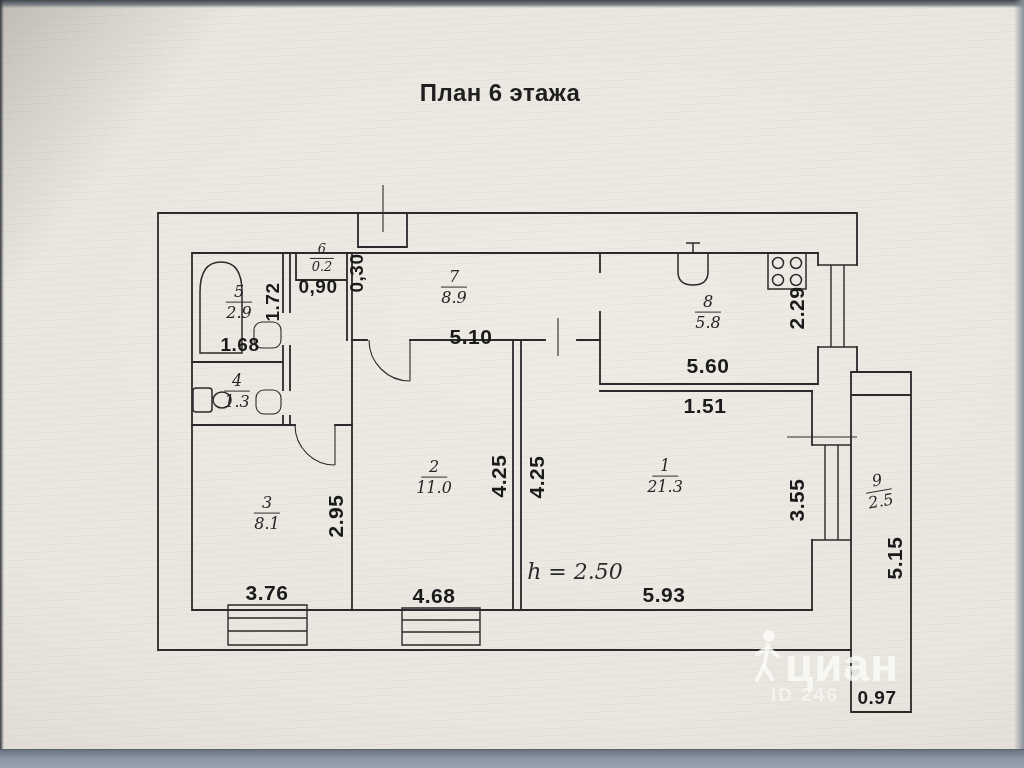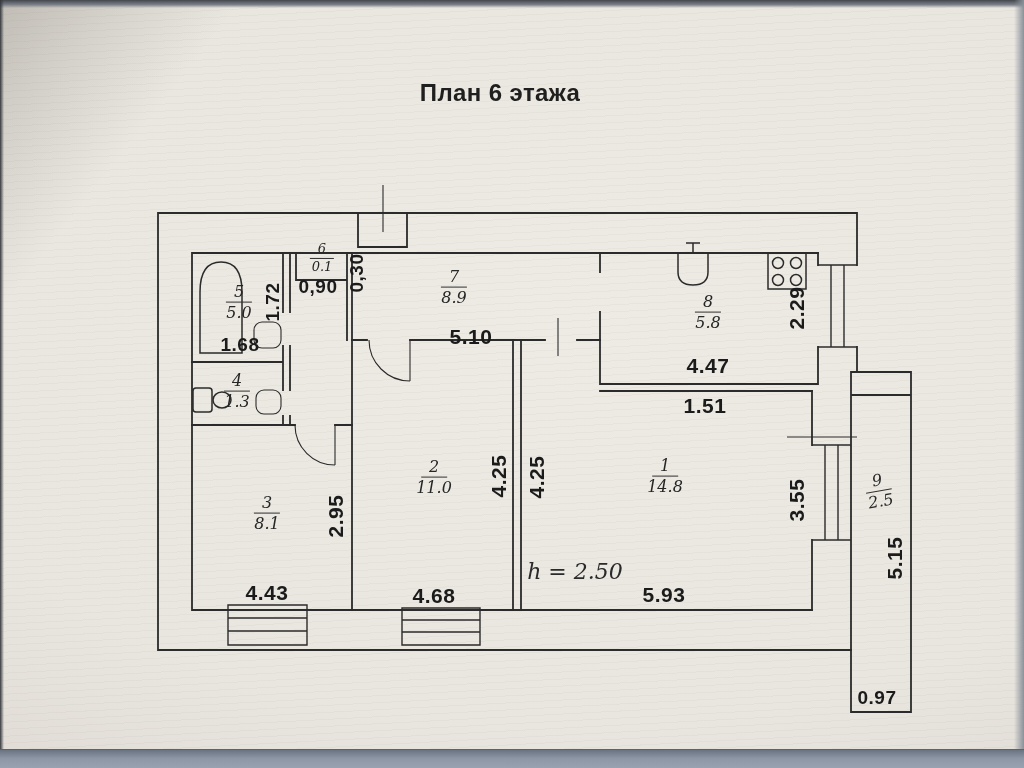--- a/index.html
+++ b/index.html
@@ -97,68 +97,80 @@
     </g>
 
     <g stroke="#2b2b2b" stroke-width="1.1" fill="none">
       <rect x="254" y="322" width="27" height="26" rx="8"></rect>
       <rect x="256" y="390" width="25" height="24" rx="8"></rect>
       <path d="M410,340 V381 M410,381 A41,41 0 0 1 369,340"></path>
       <path d="M335,425 V465 M335,465 A40,40 0 0 1 295,425"></path>
     </g>
   </svg>
 
+  <div class="wm">
+    <svg class="wm-icon" width="34" height="56" viewBox="0 0 34 56">
+      <g stroke="rgba(252,252,249,.8)" stroke-width="4" fill="none" stroke-linecap="round">
+        <circle cx="18" cy="8" r="6" fill="rgba(252,252,249,.8)" stroke="none"></circle>
+        <path d="M17,17 C15,26 15,31 13,38"></path>
+        <path d="M13,38 L6,52 M13,38 L21,51"></path>
+        <path d="M17,20 L27,28 M16,20 L6,26"></path>
+      </g>
+    </svg>
+    <span class="wm-brand">циан</span>
+    <span class="wm-id">ID 246</span>
+  </div>
 
   <span class="dim sm" style="left:318px;top:286px">0,90</span>
   <span class="dim sm v" style="left:356px;top:273px">0,30</span>
   <span class="dim sm v" style="left:272px;top:302px">1.72</span>
   <span class="dim sm" style="left:240px;top:344px">1.68</span>
   <span class="dim" style="left:471px;top:336px">5.10</span>
   <span class="dim v" style="left:796px;top:308px">2.29</span>
-  <span class="dim" style="left:708px;top:365px">4.47</span>
+  <span class="dim" style="left:708px;top:365px">5.60</span>
   <span class="dim" style="left:705px;top:405px">1.51</span>
   <span class="dim v" style="left:335px;top:516px">2.95</span>
   <span class="dim v" style="left:498px;top:476px">4.25</span>
   <span class="dim v" style="left:536px;top:477px">4.25</span>
   <span class="dim v" style="left:796px;top:500px">3.55</span>
-  <span class="dim" style="left:267px;top:592px">4.43</span>
+  <span class="dim" style="left:267px;top:592px">3.76</span>
   <span class="dim" style="left:434px;top:595px">4.68</span>
   <span class="dim" style="left:664px;top:594px">5.93</span>
   <span class="dim v" style="left:894px;top:558px">5.15</span>
   <span class="dim sm" style="left:877px;top:697px;z-index:3">0.97</span>
 
   <span class="hnote" style="left:575px;top:571px">h = 2.50</span>
 
   <div class="room" style="left:239px;top:302px">
     <span class="n">5</span>
-    <span class="a">5.0</span>
+    <span class="a">2.9</span>
   </div>
   <div class="room small" style="left:322px;top:258px">
     <span class="n">6</span>
-    <span class="a">0.1</span>
+    <span class="a">0.2</span>
   </div>
   <div class="room" style="left:237px;top:391px">
     <span class="n">4</span>
     <span class="a">1.3</span>
   </div>
   <div class="room" style="left:454px;top:287px">
     <span class="n">7</span>
     <span class="a">8.9</span>
   </div>
   <div class="room" style="left:708px;top:312px">
     <span class="n">8</span>
     <span class="a">5.8</span>
   </div>
   <div class="room" style="left:434px;top:477px">
     <span class="n">2</span>
     <span class="a">11.0</span>
   </div>
   <div class="room" style="left:665px;top:476px">
     <span class="n">1</span>
-    <span class="a">14.8</span>
+    <span class="a">21.3</span>
   </div>
   <div class="room" style="left:267px;top:513px">
     <span class="n">3</span>
     <span class="a">8.1</span>
   </div>
   <div class="room tilt" style="left:879px;top:491px">
     <span class="n">9</span>
     <span class="a">2.5</span>
   </div>
 

